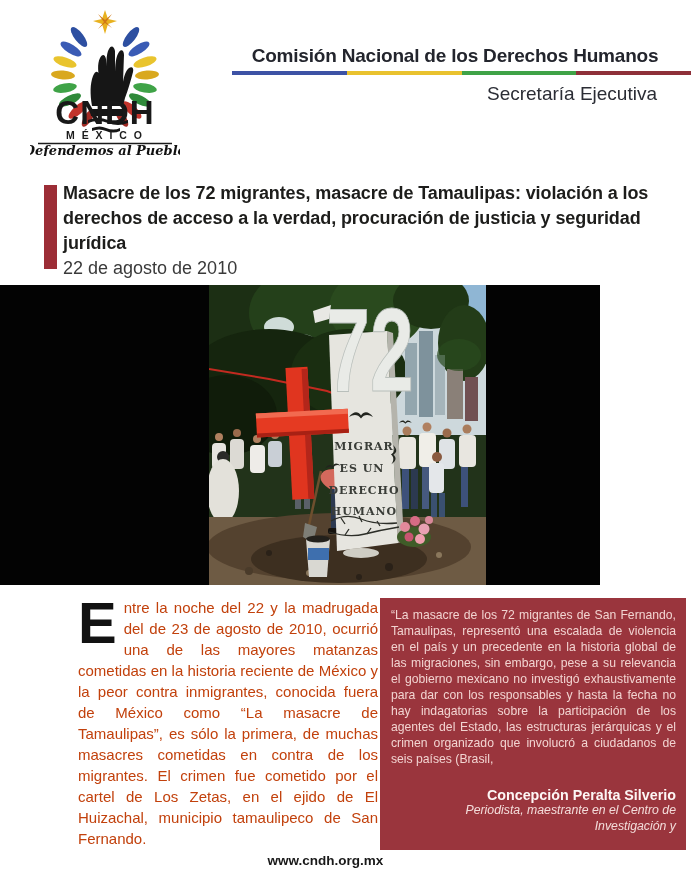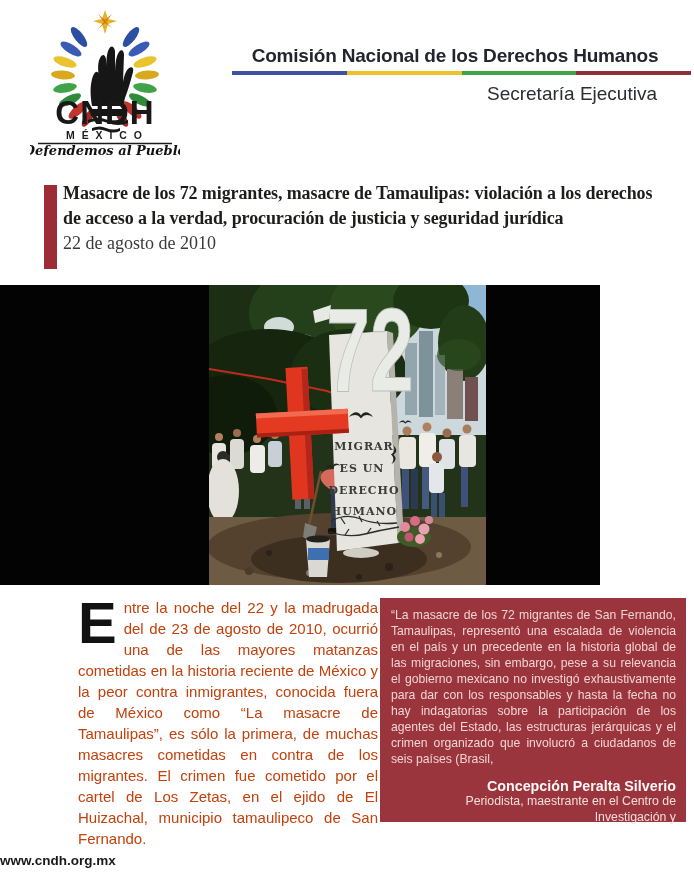--- a/index.html
+++ b/index.html
@@ -12,44 +12,44 @@
              font-size:19px;font-weight:bold;color:#23252d;letter-spacing:-0.2px;}
   .tricolor{position:absolute;left:232px;top:71px;width:459px;height:4px;display:flex;}
   .tricolor div{flex:1;height:100%;}
   .seg-blue{background:#3d52a5;} .seg-yellow{background:#e9c22e;}
   .seg-green{background:#3fa347;} .seg-maroon{background:#8e3039;}
   .dept{position:absolute;left:230px;right:37px;top:83px;text-align:right;
         font-size:19px;color:#2b2d35;}
 
   
   .headline-bar{position:absolute;left:44px;top:185px;width:13px;height:84px;background:#9c2d36;}
-  .headline{position:absolute;left:63px;top:181px;width:608px;font-family:Liberation Serif, serif;}
+  .headline{position:absolute;left:63px;top:181px;width:608px;}
   .headline h1{margin:0;font-size:18px;line-height:25px;font-weight:bold;color:#1d1d1b;letter-spacing:-0.1px;}
   .headline .date{margin-top:2px;font-size:18px;color:#3a3a3a;}
 
   
   .photo-band{position:absolute;left:0;top:285px;width:600px;height:300px;background:#030303;}
   .photo{position:absolute;left:209px;top:0;width:277px;height:300px;}
 
   
   .article{position:absolute;left:78px;top:597px;width:300px;}
   .dropcap{float:left;font-size:58px;line-height:46px;font-weight:bold;color:#121212;
            margin:3px 7px 0 0;}
   .article p{margin:0;font-size:15px;line-height:21px;color:#c2410c;text-align:justify;}
 
   
-  .quote-box{position:absolute;left:380px;top:598px;width:306px;height:224px;
+  .quote-box{position:absolute;left:380px;top:598px;width:306px;height:252px;
              background:#9a353d;box-sizing:border-box;padding:9px 10px 8px 11px;}
   .q-main{font-size:12.2px;line-height:16px;color:#f2d4d1;text-align:justify;}
   .q-line{font-size:12.2px;line-height:16px;color:#f2d4d1;text-align:left;}
-  .q-author{margin-top:11px;font-size:14.3px;font-weight:bold;color:#fdf6f5;text-align:right;}
-  .q-role{font-size:12.3px;line-height:15.5px;color:#f3dcda;text-align:right;}
-
-  
-  .footer{position:absolute;left:0;top:853px;width:651px;text-align:left;
+  .q-author{margin-top:20px;font-size:14.3px;font-weight:bold;color:#fdf6f5;text-align:right;}
+  .q-role{font-size:12.3px;line-height:15.5px;color:#f3dcda;text-align:right;font-style:italic;}
+
+  
+  .footer{position:absolute;left:0;top:853px;width:651px;text-align:center;
           font-size:13.5px;font-weight:bold;color:#191919;}
 
   
   .logo-serif{font-family:"DejaVu Serif",serif;}
 </style>
 </head>
 <body>
 
 <div class="page">
 

